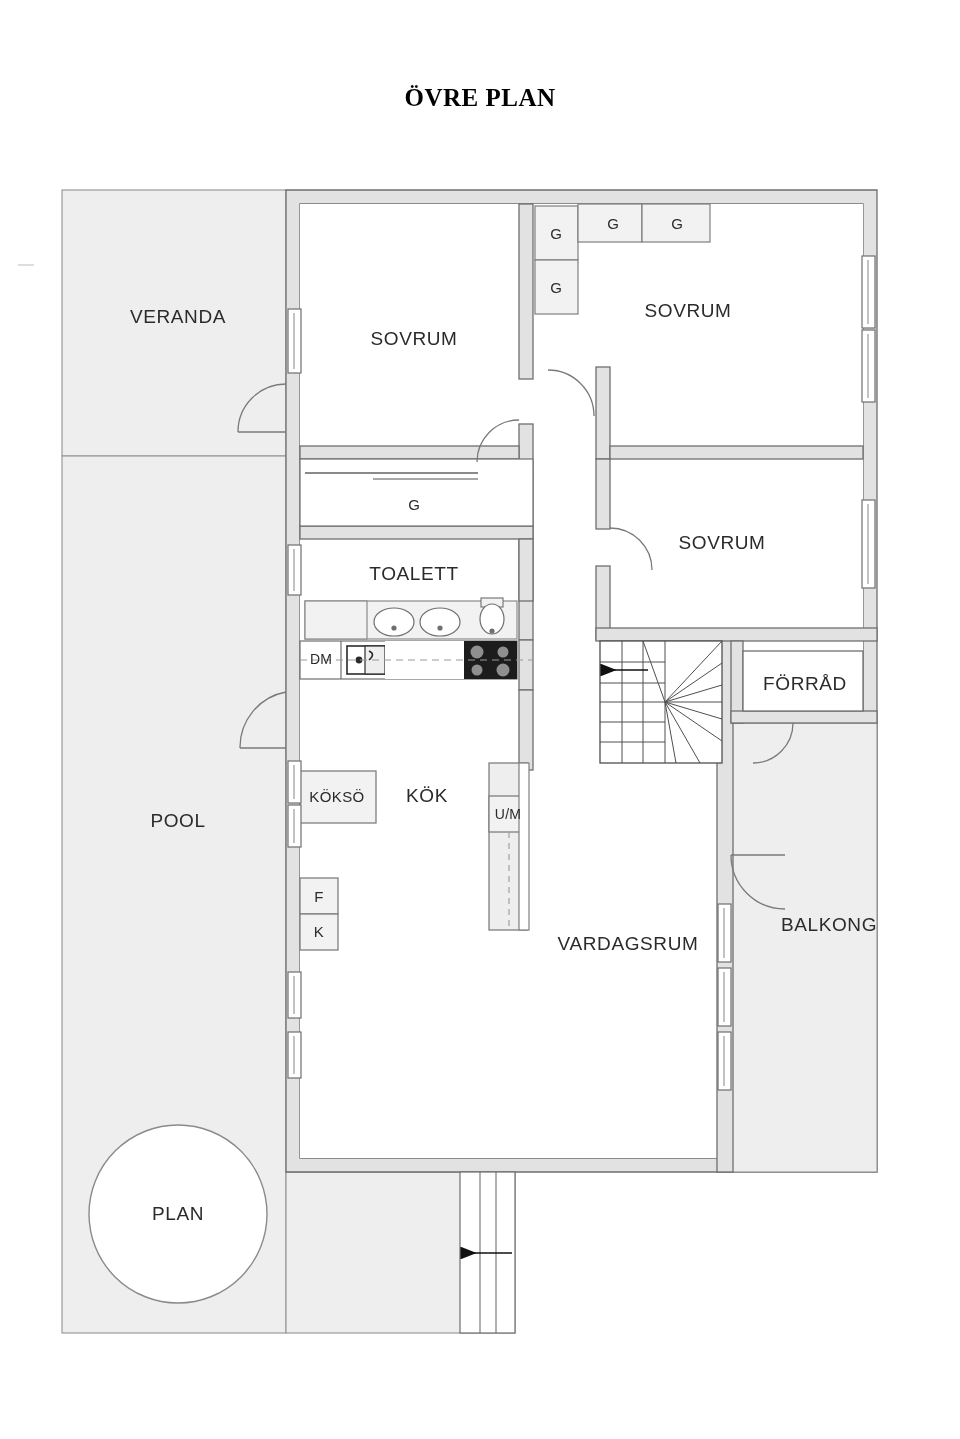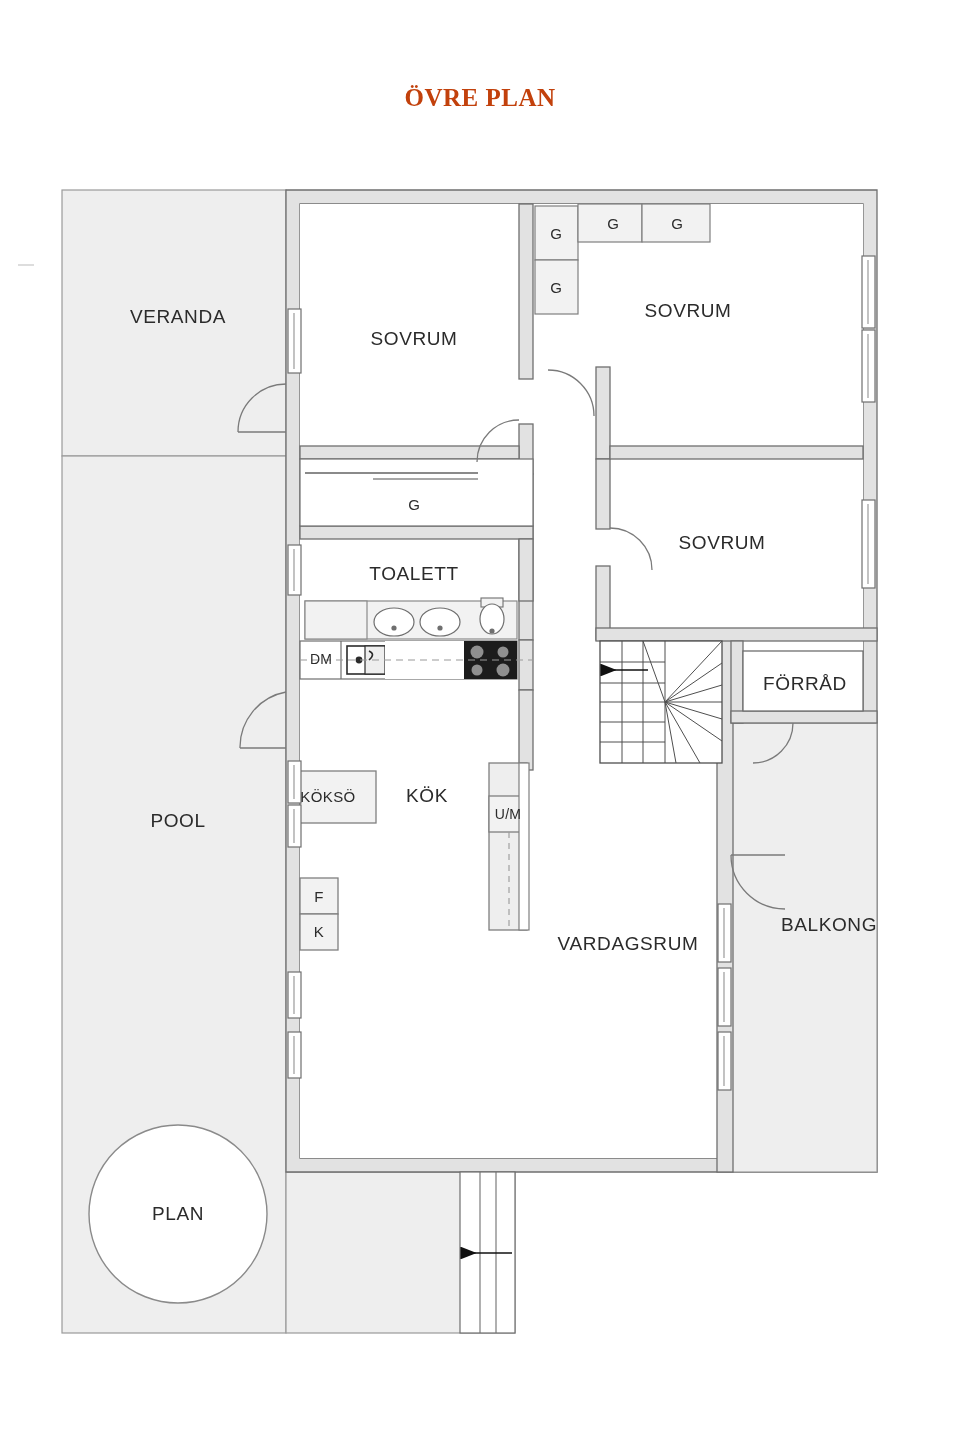--- a/index.html
+++ b/index.html
@@ -17,21 +17,21 @@
   #plan-title {
     position: absolute;
     top: 84px;
     left: 0;
     width: 960px;
     text-align: center;
     font-family: "Liberation Serif", serif;
     font-weight: bold;
     font-size: 25px;
     letter-spacing: 0.5px;
-    color: #c2410c;
+    color: #000000;
   }
   #floorplan-canvas {
     position: absolute;
     top: 0;
     left: 0;
   }
   .plan-label {
     position: absolute;
     font-family: "Liberation Sans", sans-serif;
     color: #2b2b2b;
@@ -300,17 +300,17 @@
   <div class="plan-label lbl-room" style="left:807px; top:925px;margin-left:22px;">BALKONG</div>
 </div>
 
 <div>
   <div class="plan-label lbl-g" style="left:556px; top:233px;">G</div>
   <div class="plan-label lbl-g" style="left:613px; top:223px;">G</div>
   <div class="plan-label lbl-g" style="left:677px; top:223px;">G</div>
   <div class="plan-label lbl-g" style="left:556px; top:287px;">G</div>
   <div class="plan-label lbl-g" style="left:414px; top:504px;">G</div>
   <div class="plan-label lbl-tiny" style="left:321px; top:659px;">DM</div>
-  <div class="plan-label lbl-small" style="left:328px; top:796px;">KÖKSÖ</div>
+  <div class="plan-label lbl-small" style="left:337px; top:796px;">KÖKSÖ</div>
   <div class="plan-label lbl-small" style="left:319px; top:896px;">F</div>
   <div class="plan-label lbl-small" style="left:319px; top:931px;">K</div>
   <div class="plan-label lbl-tiny" style="left:508px; top:814px;">U/M</div>
 </div>
 
 </body></html>

